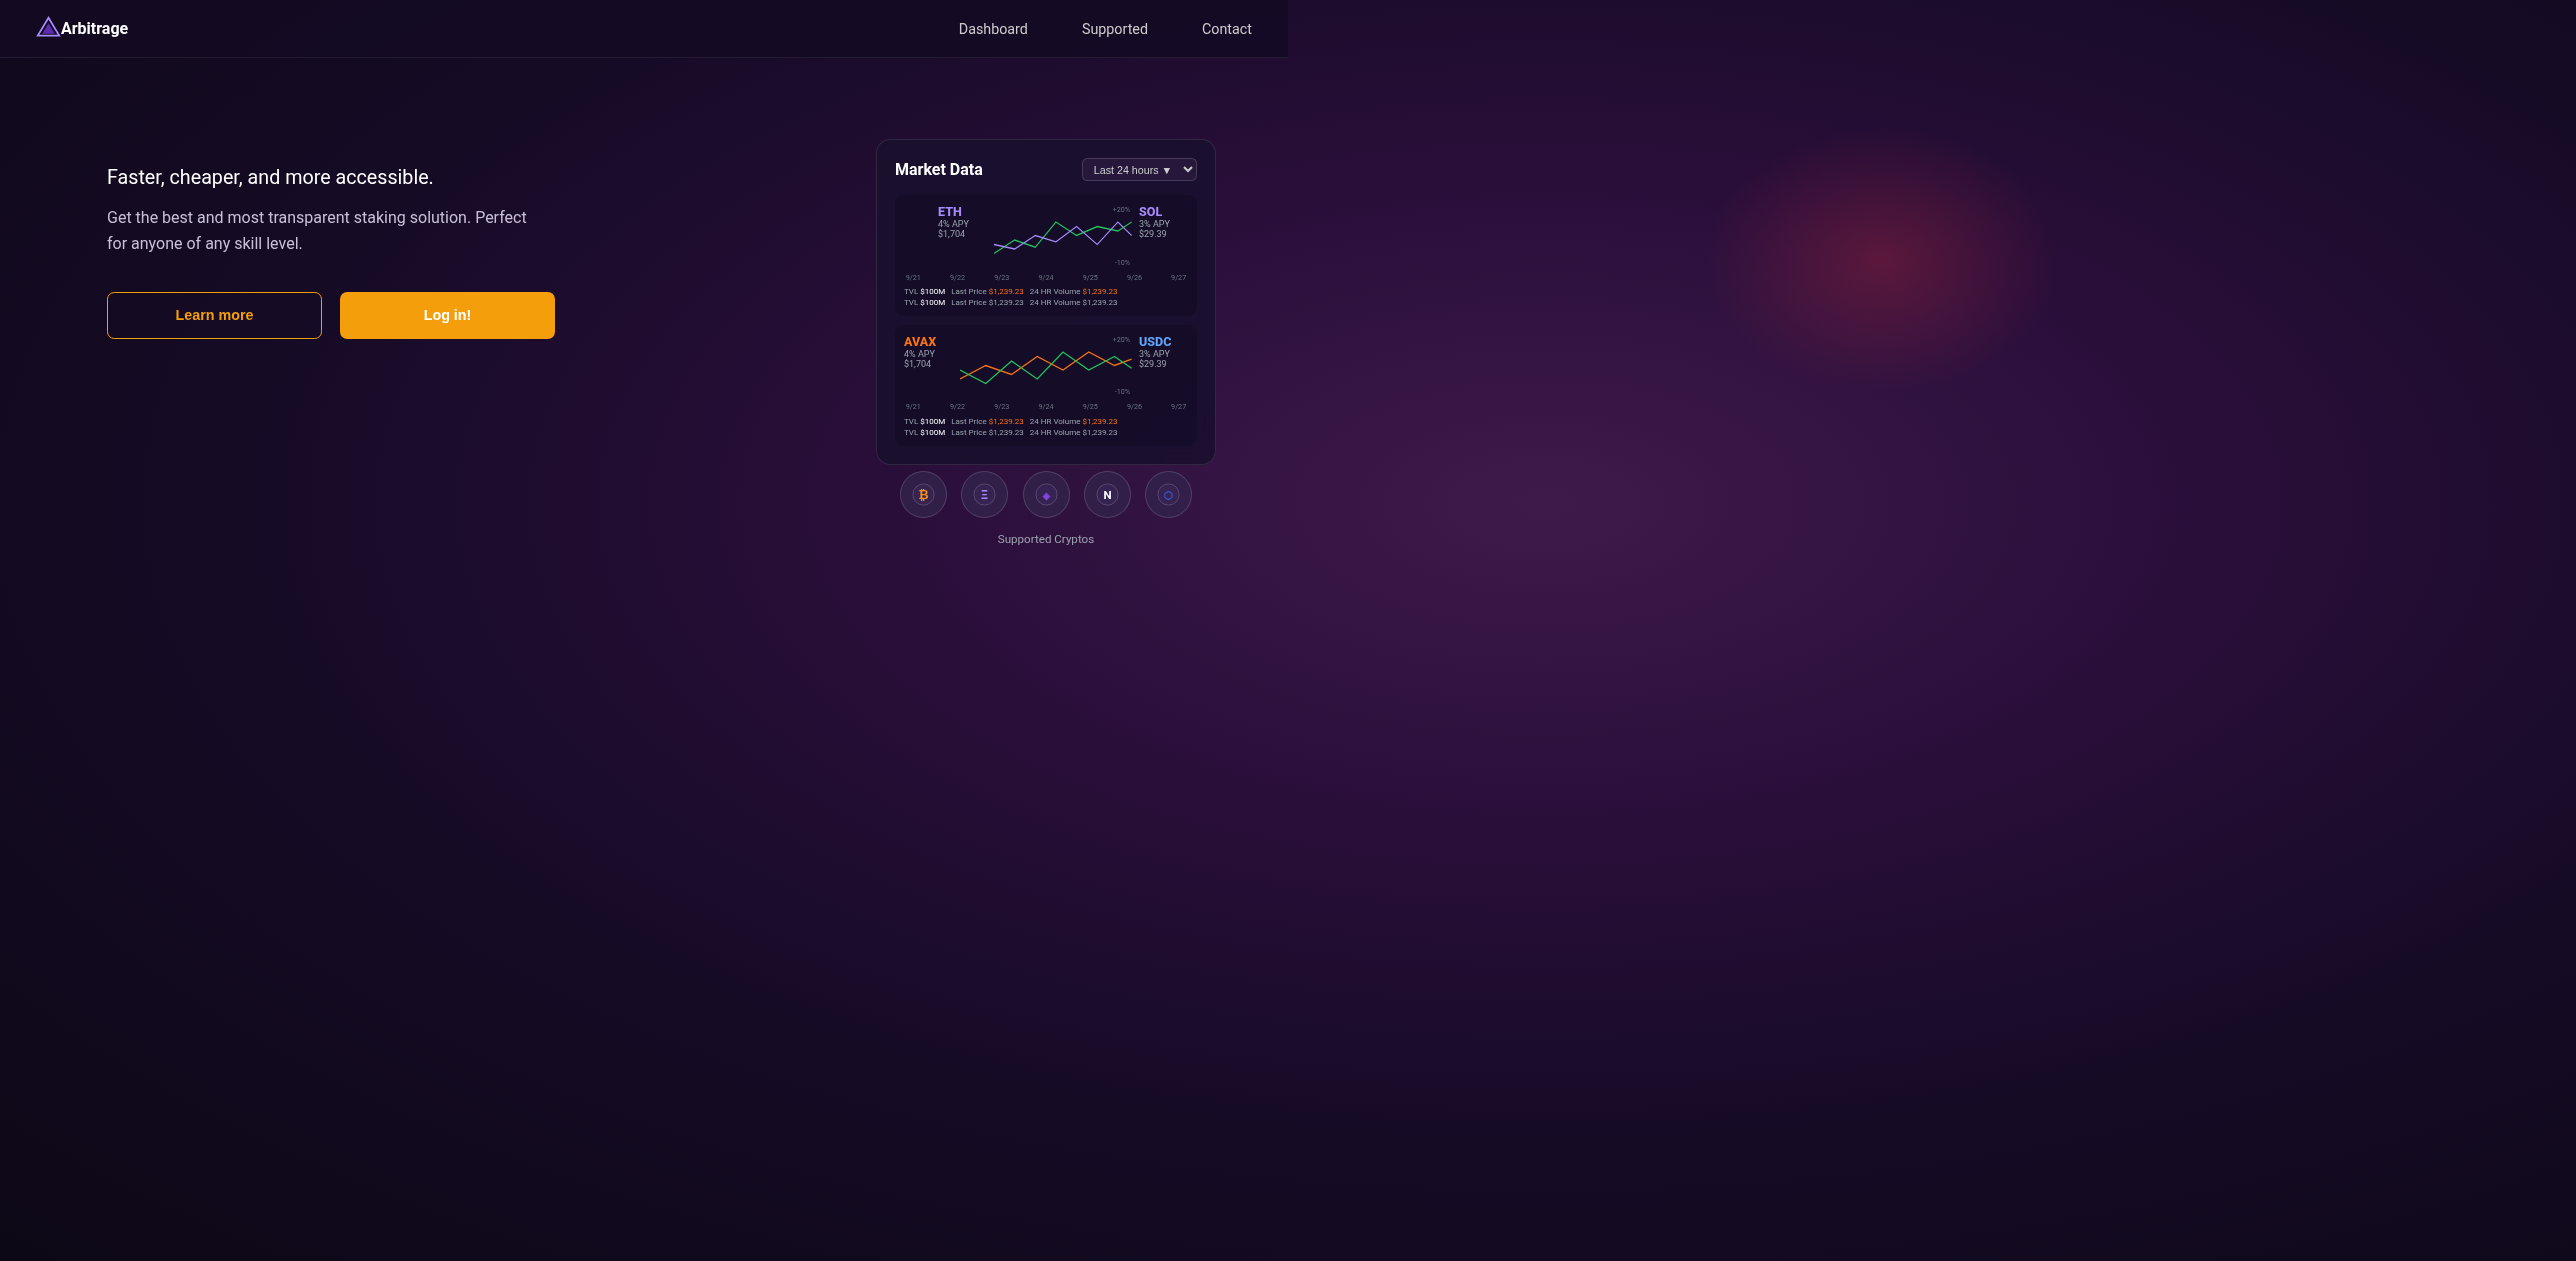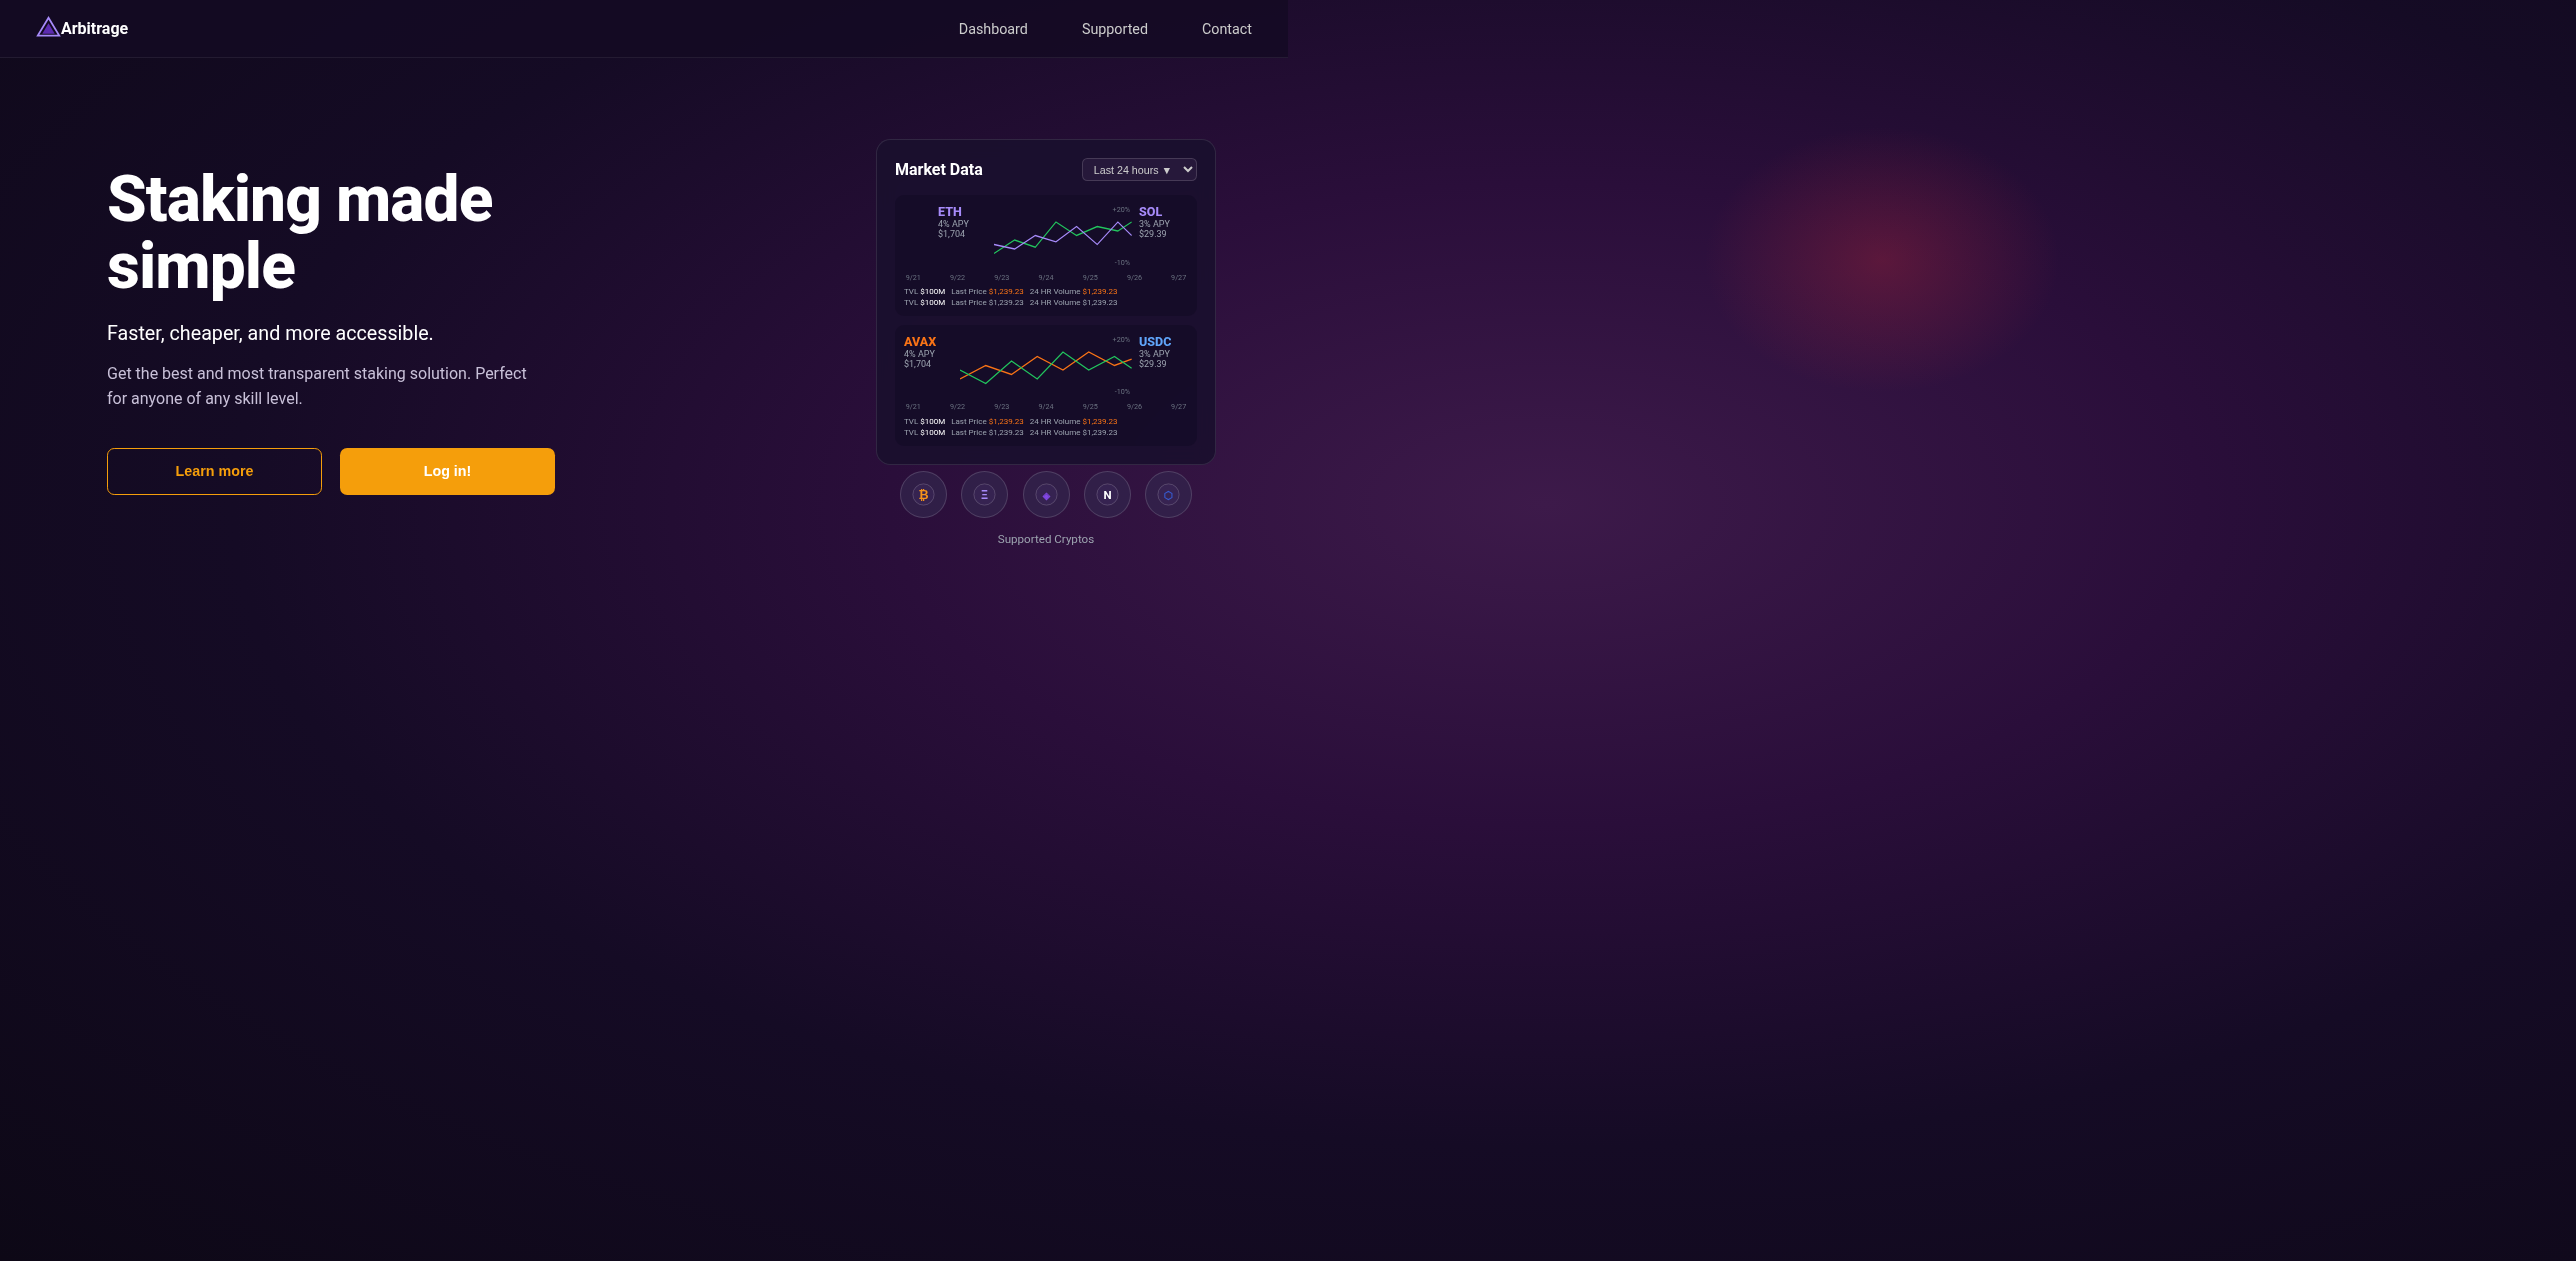--- a/index.html
+++ b/index.html
@@ -262,21 +262,20 @@
   <div class="nav-links">
     <a class="nav-link">Dashboard</a>
     <a class="nav-link">Supported</a>
     <a class="nav-link">Contact</a>
   </div>
 </nav>
 
 <div class="main">
 
   <div class="hero-left">
-    <h1 class="hero-title">Staking made simple</h1>
     <p class="hero-subtitle">Faster, cheaper, and more accessible.</p>
     <p class="hero-desc">Get the best and most transparent staking solution. Perfect for anyone of any skill level.</p>
     <div class="hero-buttons">
       <button class="btn-learn">Learn more</button>
       <button class="btn-login">Log in!</button>
     </div>
   </div>
 
   <div class="hero-right">
 

